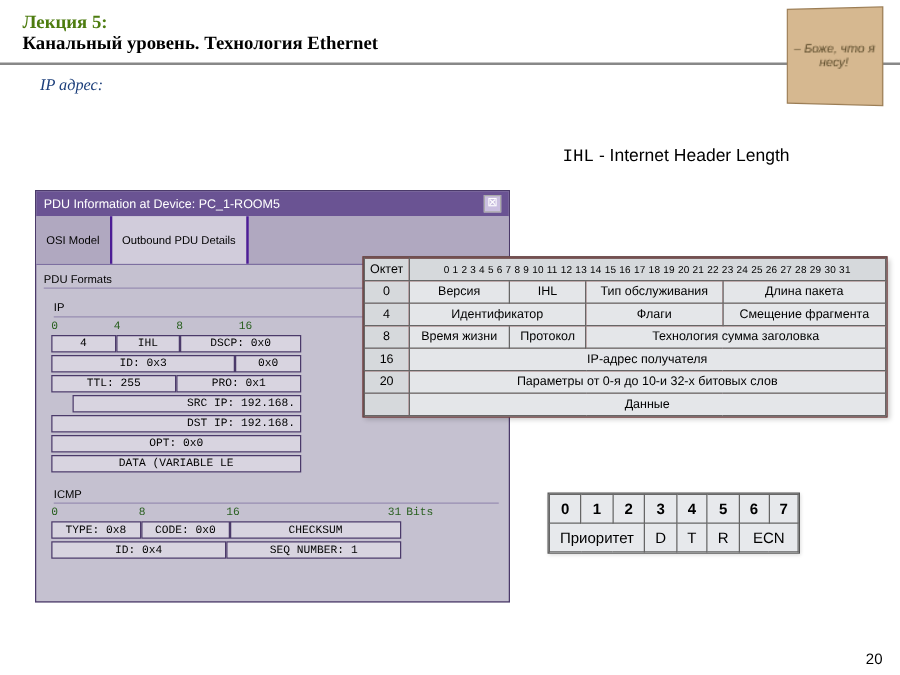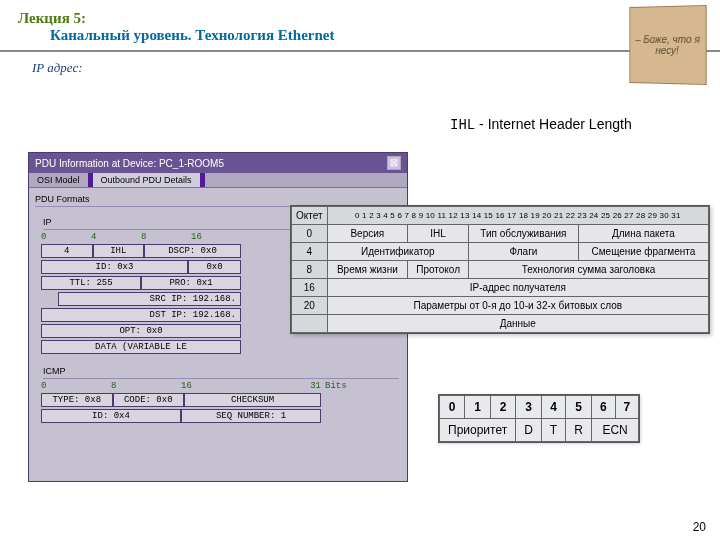--- a/index.html
+++ b/index.html
@@ -12,21 +12,21 @@
     font-size: 12px;
     position: relative;
     overflow: hidden;
   }
   .header {
     padding: 10px 18px 6px 18px;
     border-bottom: 2px solid #888;
     position: relative;
   }
   .lecture-num { color: #4d7c0f; font-weight: bold; font-size: 15px; font-family: Georgia, serif;}
-  .lecture-title { color: #0369a1; font-weight: bold; font-size: 15px; font-family: Georgia, serif; margin-left: 32px;}
+  .lecture-title { color: #000000; font-weight: bold; font-size: 15px; font-family: Georgia, serif;}
   .ip-title {
     margin: 8px 0 0 32px;
     color: #1d3f7b;
     font-style: italic;
     font-size: 13px;
     font-family: Georgia, serif;
   }
   .ihl-note {
     position: absolute;
     left: 450px; top: 116px;
@@ -42,21 +42,21 @@
     font-size: 9px;
   }
   .win-title {
     background: #6a5393;
     color: #fff;
     padding: 3px 6px;
     font-size: 10px;
     display:flex; justify-content:space-between; align-items:center;
   }
   .tabs { display:flex; background:#b0a8c0; border-bottom:1px solid #7d6fa0; }
-  .tab { padding: 2px 8px; font-size:9px; background:#b0a8c0; border-right:5px solid #4c1d95;}
+  .tab { padding: 14px 8px; font-size:9px; background:#b0a8c0; border-right:2px solid #4c1d95;}
   .tab.active { background:#d1ccdb; }
   .section-label {
     margin: 6px 0 2px 6px;
     font-size: 9px;
     border-bottom: 1px solid #988db1;
     padding-bottom:2px;
   }
   .pdu-body { padding: 2px 8px 8px 8px; }
   .field-box { border: 1px solid #4b3a6a; background:#d8d4e0; text-align:center; font-family:"Courier New",monospace; font-size:9px; padding:1px 2px;}
   .row { display:flex; gap:0; margin-top:2px;}

